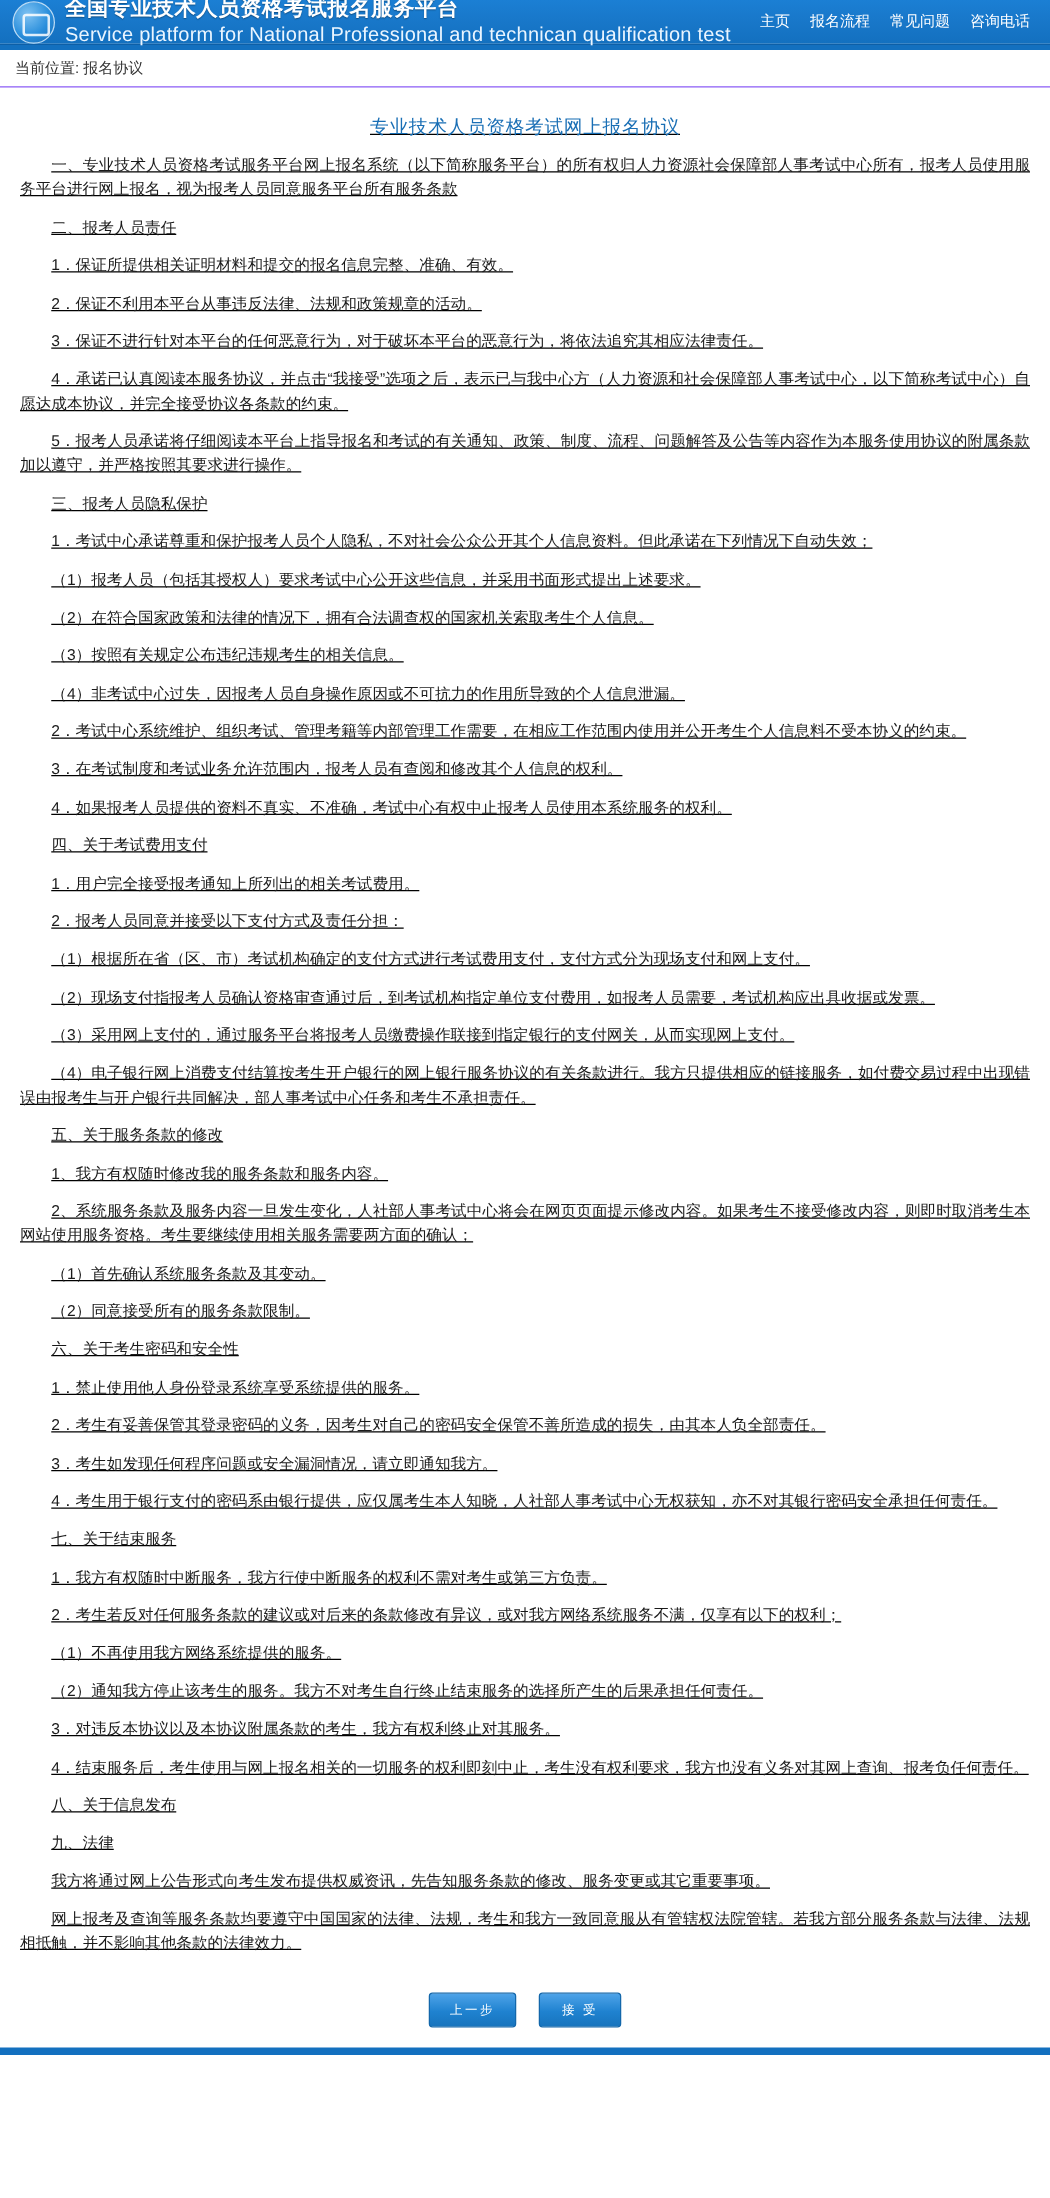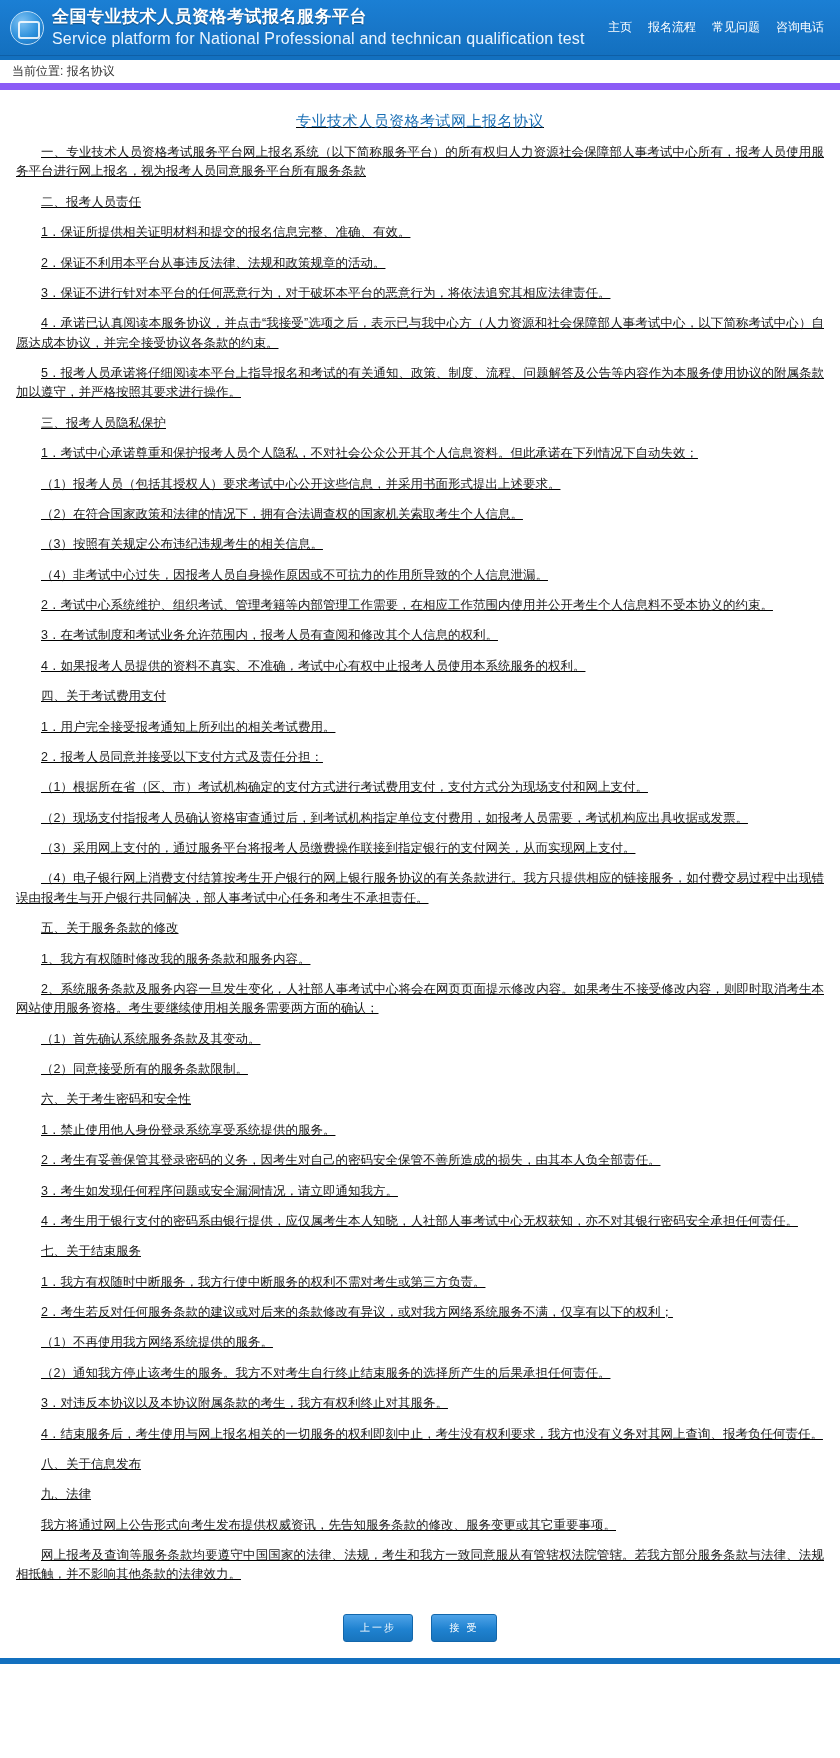--- a/index.html
+++ b/index.html
@@ -6,21 +6,21 @@
   html, body {
     margin: 0; padding: 0;
     background: #ffffff;
     font-family: "Liberation Sans", "DejaVu Sans", sans-serif;
   }
   body { width: 840px; }
 
   
   .header {
     position: relative;
-    height: 56px;
+    height: 36px;
     background: linear-gradient(to bottom, #1b7fd4 0%, #1877c9 50%, #1370bf 100%);
     border-bottom: 1px solid #0e5fa6;
     display: flex;
     align-items: center;
     padding: 0 16px 0 10px;
   }
   .logo-badge {
     width: 34px; height: 34px;
     border-radius: 50%;
     background: radial-gradient(circle at 35% 30%, #7fc2f2 0%, #2a8fdc 55%, #1668b3 100%);
@@ -66,21 +66,21 @@
   }
 
   .header-accent {
     height: 4px;
     background: #1370bf;
   }
 
   
   .crumb-band {
     background: #ffffff;
-    border-bottom: 7px solid #8b5cf6;
+    border-bottom: 1px solid #8b5cf6;
     height: 30px;
     display: flex;
     align-items: center;
     padding: 10px 12px;
   }
   .crumb-text {
     font-size: 12px;
     color: #333333;
   }
 

